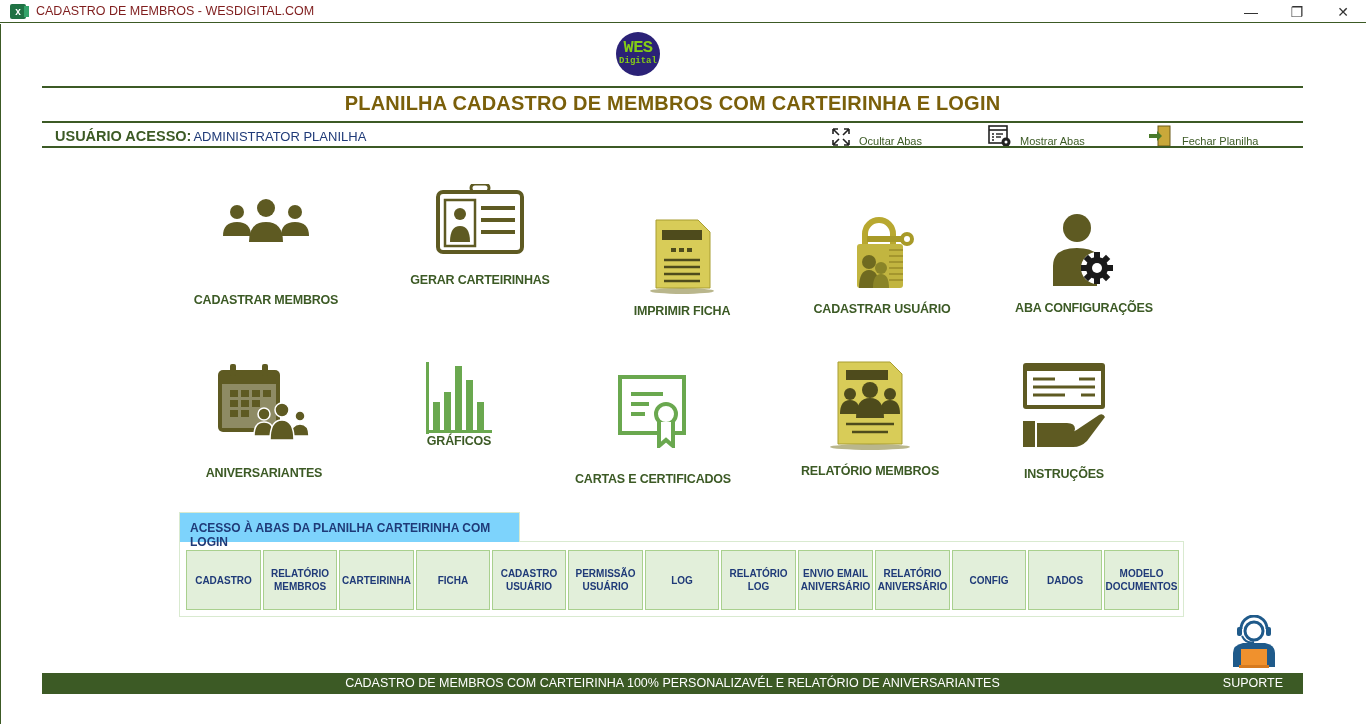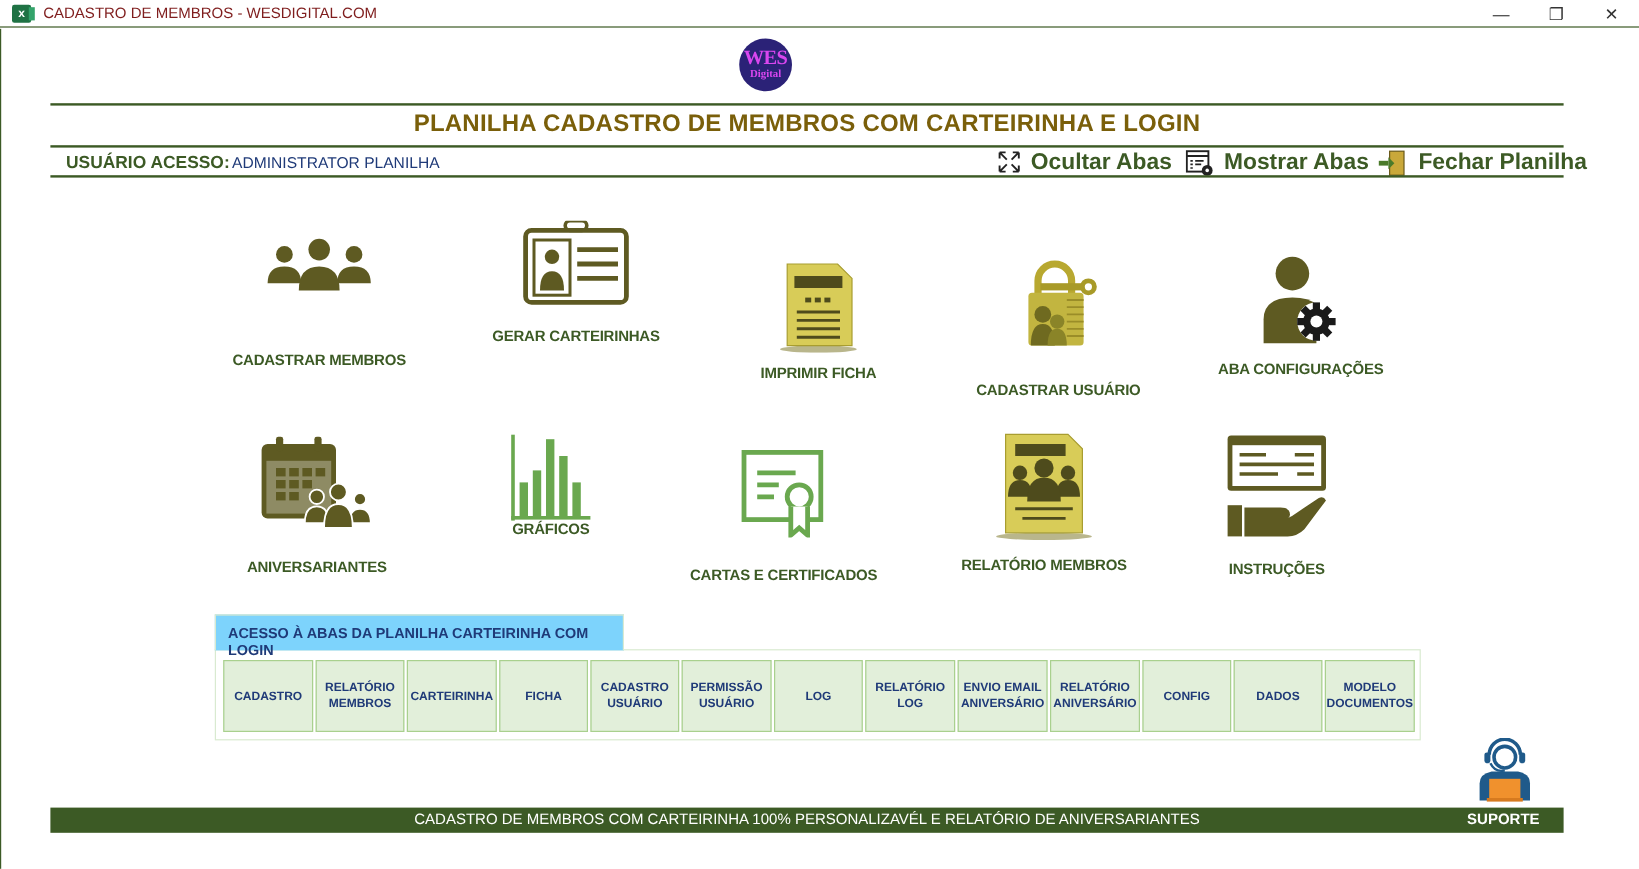--- a/index.html
+++ b/index.html
@@ -3,38 +3,38 @@
 <meta charset="utf-8">
 <style>
   * { box-sizing: border-box; margin: 0; padding: 0; }
   html, body { width: 1366px; height: 724px; overflow: hidden; background: #ffffff; font-family: "Liberation Sans", sans-serif; }
   .titlebar { position: absolute; left: 0; top: 0; width: 1366px; height: 23px; background: #fff; border-bottom: 1px solid #3c5a25; }
   .titlebar .xl { position: absolute; left: 10px; top: 4px; width: 16px; height: 15px; background: #1f7244; border-radius: 2px; color: #fff; font-size: 10px; font-weight: bold; text-align: center; line-height: 15px; }
   .titlebar .xl::after { content: ""; position: absolute; right: -3px; top: 2px; width: 5px; height: 11px; background: #33a36a; }
   .titlebar .ttl { position: absolute; left: 36px; top: 4px; font-size: 12.5px; color: #7f1d1d; }
   .winbtn { position: absolute; top: 0; width: 46px; height: 23px; display: flex; align-items: center; justify-content: center; color: #333; font-size: 14px; cursor: default; }
   .page { position: absolute; left: 0; top: 24px; width: 1366px; height: 700px; border-left: 1px solid #3c5a25; }
-  .logo { position: absolute; left: 615px; top: 8px; width: 44px; height: 44px; border-radius: 50%; background: #2b2277; color: #d946ef; font-family: Liberation Serif, serif; text-align: center; }
+  .logo { position: absolute; left: 615px; top: 8px; width: 44px; height: 44px; border-radius: 50%; background: #2b2277; color: #84cc16; font-family: Liberation Mono, monospace; text-align: center; }
   .logo .w { display: block; font-size: 17px; font-weight: bold; line-height: 18px; margin-top: 7px; letter-spacing: -0.5px; }
   .logo .d { display: block; font-size: 9px; font-weight: bold; line-height: 9px; }
   .hline { position: absolute; left: 41px; width: 1261px; background: #3c5a25; }
   .maintitle { position: absolute; left: 41px; top: 68px; width: 1261px; text-align: center; color: #7a5f0a; font-size: 20px; font-weight: bold; letter-spacing: 0.2px; }
   .userrow { position: absolute; left: 54px; top: 104px; font-size: 13.5px; }
   .userrow .lbl { color: #3c5a25; font-weight: bold; font-size: 14.5px; }
   .userrow .val { color: #1f3a78; font-size: 13px; margin-left: 2px; }
-  .hdrbtn { position: absolute; top: 101px; height: 22px; display: flex; align-items: flex-start; gap: 8px; color: #3c5a25; font-weight: bold; font-size: 19px; cursor: pointer; }
+  .hdrbtn { position: absolute; top: 101px; height: 22px; display: flex; align-items: flex-end; gap: 8px; color: #3c5a25; font-weight: normal; font-size: 11px; cursor: pointer; }
   .tile { position: absolute; display: flex; flex-direction: column; align-items: center; cursor: pointer; }
   .tile .lbl { color: #3c5a25; font-weight: bold; font-size: 12.5px; white-space: nowrap; letter-spacing: -0.2px; }
   .panel { position: absolute; left: 178px; top: 517px; width: 1005px; height: 76px; border: 1px solid #d9ead0; }
   .paneltab { position: absolute; left: 178px; top: 488px; width: 341px; height: 30px; border: 1px solid #d9ead0; border-bottom: none; background: #7dd3fc; color: #1f3a78; font-weight: bold; font-size: 12px; padding: 8px 0 0 10px; }
   .tabsrow { position: absolute; left: 185px; top: 526px; display: flex; gap: 2px; justify-content: space-between; }
   .tabbtn { height: 60px; background: #e2efda; border: 1px solid #a9d08e; display: flex; align-items: center; justify-content: center; text-align: center; color: #1f3a78; font-weight: bold; font-size: 10px; line-height: 13px; cursor: pointer; }
   .footer { position: absolute; left: 41px; top: 649px; width: 1261px; height: 21px; background: #3c5a25; color: #fff; font-size: 12.5px; }
   .footer .ftext { position: absolute; left: 0; width: 1261px; top: 3px; text-align: center; }
-  .footer .sup { position: absolute; right: 20px; top: 3px; font-weight: bold; cursor: pointer; padding-left: 20px; }
+  .footer .sup { position: absolute; right: 20px; top: 3px; font-weight: normal; cursor: pointer; padding-left: 20px; }
 </style>
 </head>
 <body>
 
 <div class="titlebar">
   <div class="xl">x</div>
   <div class="ttl">CADASTRO DE MEMBROS - WESDIGITAL.COM</div>
   <div class="winbtn" style="left:1228px">—</div>
   <div class="winbtn" style="left:1274px">❐</div>
   <div class="winbtn" style="left:1320px">✕</div>
@@ -156,21 +156,21 @@
           <line x1="42" y1="66" x2="56" y2="66"></line>
         </g>
       <circle cx="22" cy="48" r="7" fill="#6f6a20"></circle>
         <path d="M12 74 q0 -18 10 -18 q10 0 10 18z" fill="#6f6a20"></path>
       <circle cx="34" cy="54" r="6" fill="#8a8428"></circle>
         <path d="M26 74 q0 -14 8 -14 q8 0 8 14z" fill="#8a8428"></path>
       <rect x="20" y="22" width="38" height="6" fill="#a89a28"></rect>
         <circle cx="60" cy="25" r="7" fill="#a89a28"></circle>
         <circle cx="60" cy="25" r="3" fill="#fff"></circle>
     </svg>
-    <div class="lbl" style="margin-top:28px">CADASTRAR USUÁRIO</div>
+    <div class="lbl" style="margin-top:12px">CADASTRAR USUÁRIO</div>
   </div>
 
   <div class="tile" style="left:1008px;top:188px;width:150px">
     <svg width="70" height="76" viewBox="0 0 70 76">
       <circle cx="28" cy="16" r="14" fill="#5e5a22"></circle>
       <path d="M4 74 v-20 q0 -18 24 -18 q14 0 20 6 v32z" fill="#5e5a22"></path>
       <circle cx="48" cy="56" r="16" fill="#fff"></circle>
       <g fill="#1a1a1a">
           <circle cx="48" cy="56" r="11"></circle>
         <rect x="45" y="40" width="6" height="6"></rect>

